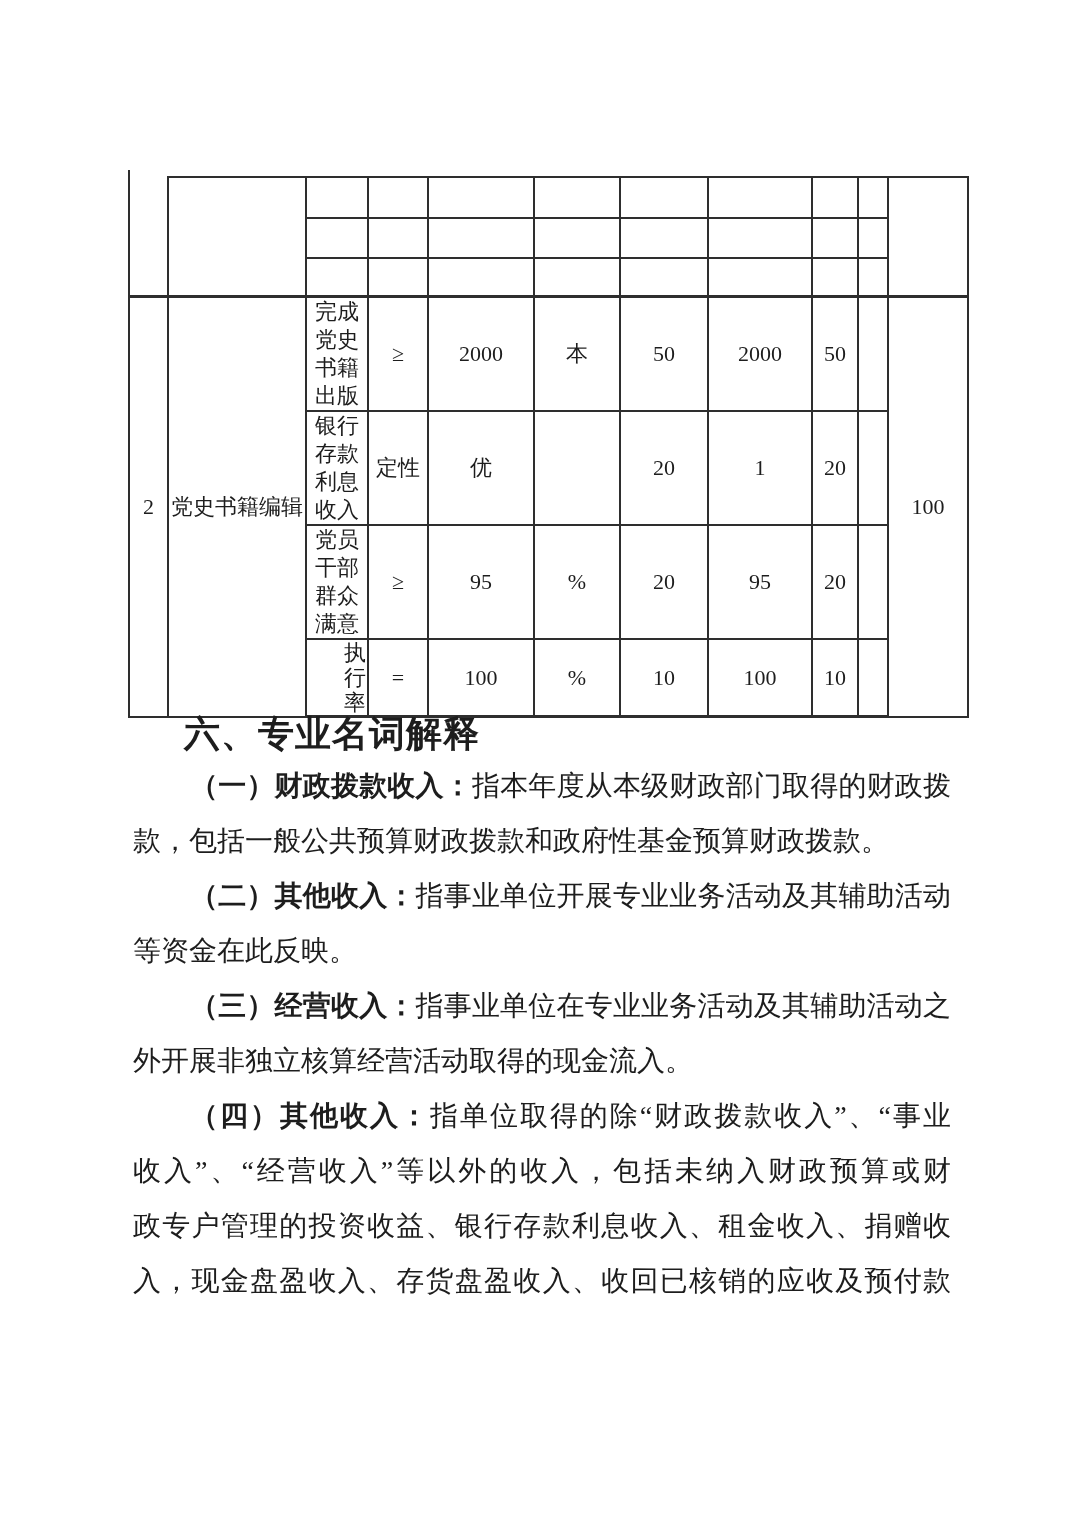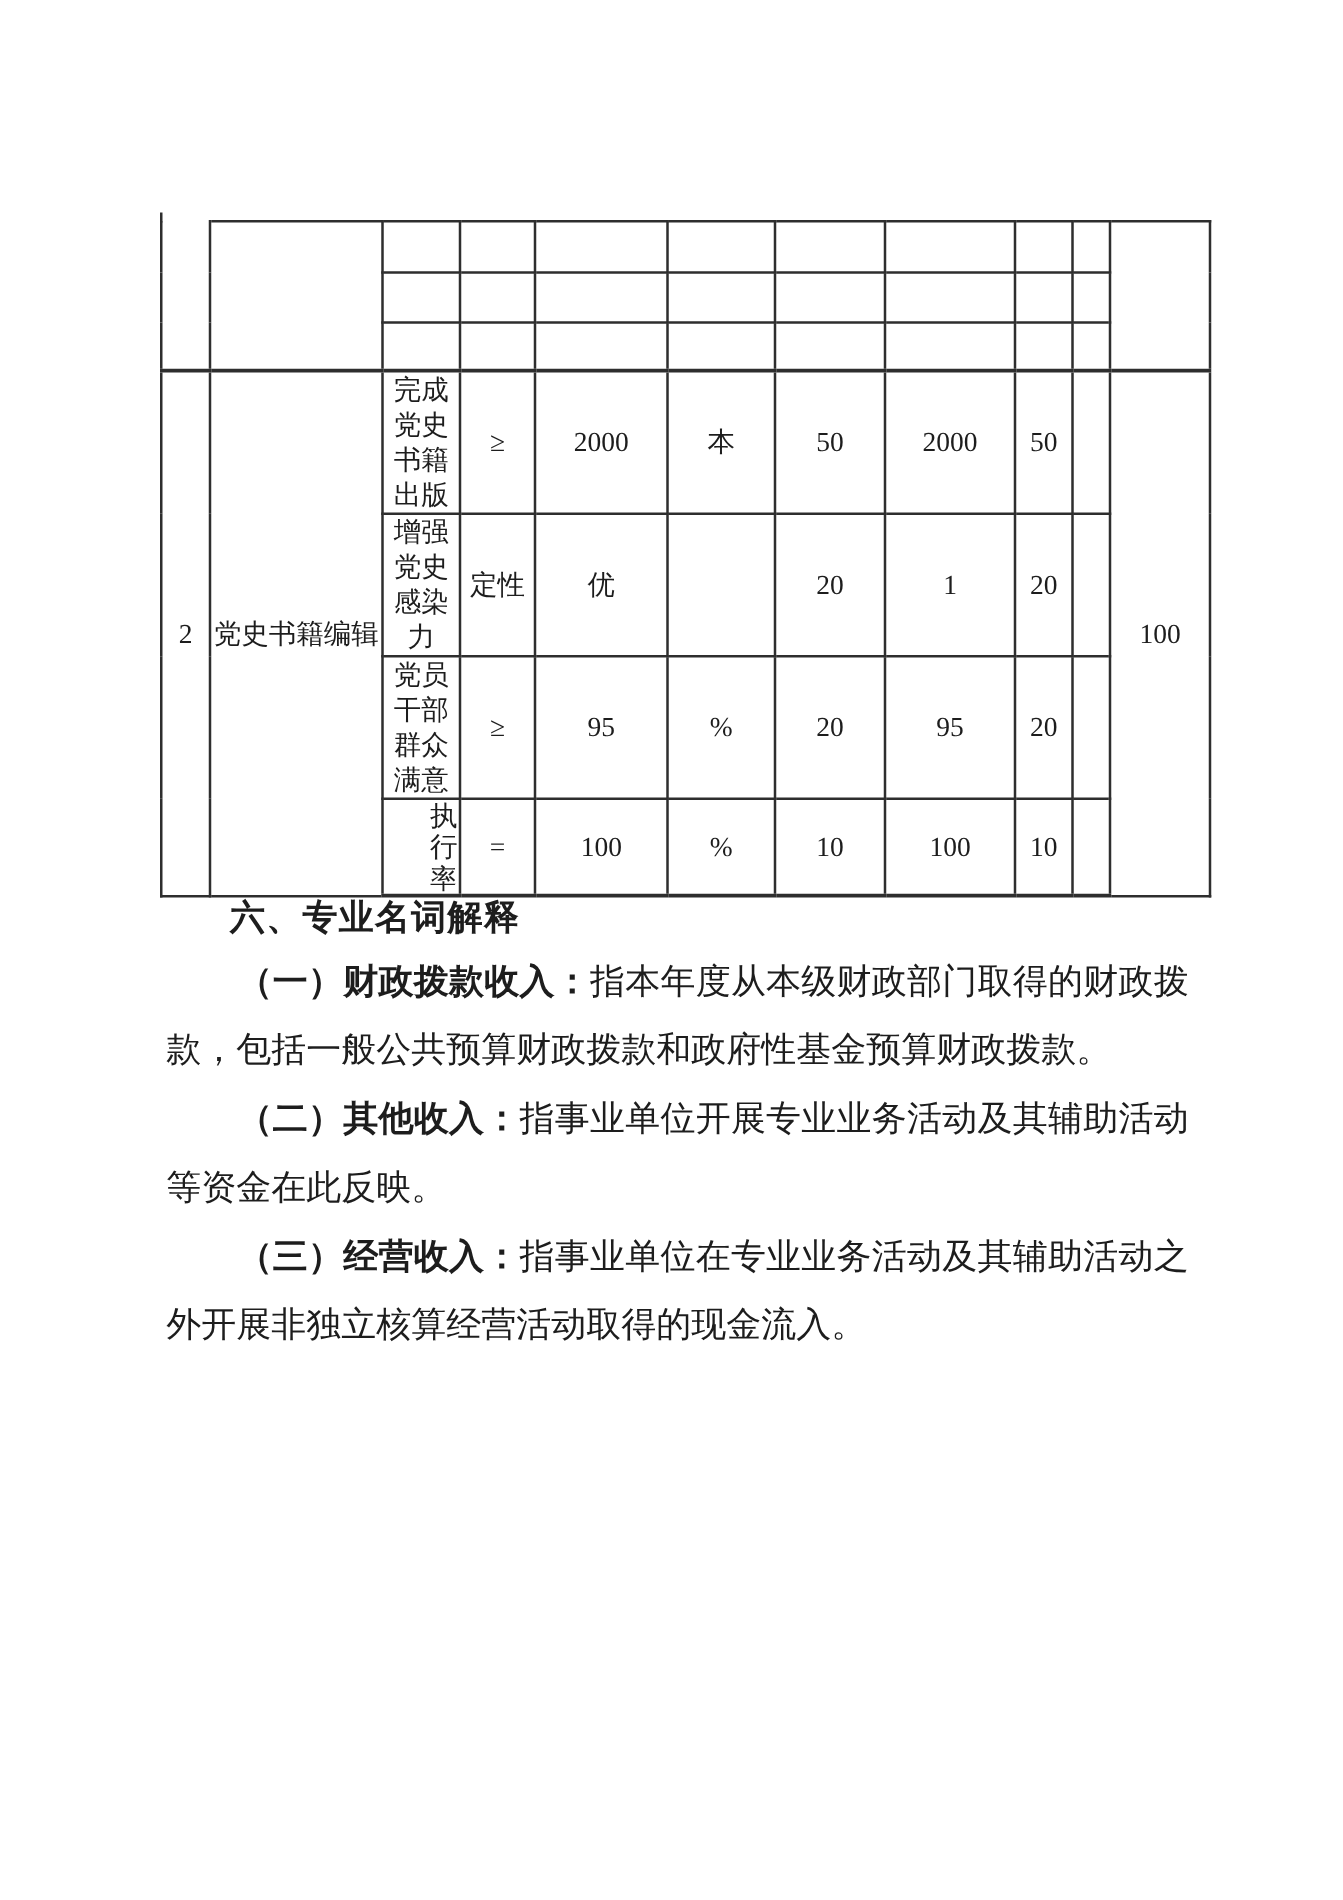--- a/index.html
+++ b/index.html
@@ -26,21 +26,21 @@
   .c-ind{line-height:28px;padding:0 8px;border-radius:16px;}
   .rB4 .c-ind{line-height:25px;padding-left:36px;}
   .c-proj{line-height:31px;padding:0 9px;}
   .num-r{text-align:right;padding-right:9px;}
   .num-c{text-align:center;padding-right:0;}
   .tick{position:absolute;left:128px;top:170px;width:2px;height:8px;background:#2e2e2e;}
   
   .terms{position:absolute;left:133px;top:710px;width:818px;}
   .heading{
     font-family:"Liberation Sans","DejaVu Sans",sans-serif;
-    font-weight:bold;font-size:28px;line-height:48px;margin-left:51px;
+    font-weight:bold;font-size:36px;line-height:48px;margin-left:51px;
     letter-spacing:1px;
   }
   .tline{font-size:28px;line-height:55px;height:55px;}
   .jline{text-align:justify;text-align-last:justify;}
   .indent{text-indent:57px;}
   .plabel{font-weight:bold;}
 </style>
 </head>
 <body>
 
@@ -105,21 +105,21 @@
         <td class="c-cmp">≥</td>
         <td class="num-r">2000</td>
         <td class="c-unit">本</td>
         <td class="num-r">50</td>
         <td class="num-r">2000</td>
         <td class="c-score">50</td>
         <td></td>
         <td rowspan="4" class="c-total">100</td>
       </tr>
       <tr class="rB2">
-        <td class="c-ind">增强党史感染力</td>
+        <td class="c-ind">银行存款利息收入</td>
         <td class="c-cmp">定性</td>
         <td class="num-r">优</td>
         <td class="c-unit"></td>
         <td class="num-r">20</td>
         <td class="num-r">1</td>
         <td class="c-score">20</td>
         <td></td>
       </tr>
       <tr class="rB3">
         <td class="c-ind">党员干部群众满意</td>
@@ -152,16 +152,22 @@
           <div class="tline">款，包括一般公共预算财政拨款和政府性基金预算财政拨款。</div>
         </div>
         <div>
           <div class="tline jline indent"><span class="plabel">（二）其他收入：</span>指事业单位开展专业业务活动及其辅助活动</div>
           <div class="tline">等资金在此反映。</div>
         </div>
         <div>
           <div class="tline jline indent"><span class="plabel">（三）经营收入：</span>指事业单位在专业业务活动及其辅助活动之</div>
           <div class="tline">外开展非独立核算经营活动取得的现金流入。</div>
         </div>
+        <div>
+          <div class="tline jline indent"><span class="plabel">（四）其他收入：</span>指单位取得的除“财政拨款收入”、“事业</div>
+          <div class="tline jline">收入”、“经营收入”等以外的收入，包括未纳入财政预算或财</div>
+          <div class="tline jline">政专户管理的投资收益、银行存款利息收入、租金收入、捐赠收</div>
+          <div class="tline jline">入，现金盘盈收入、存货盘盈收入、收回已核销的应收及预付款</div>
+        </div>
       </div>
   </div>
 
 </div>
 
 </body></html>

